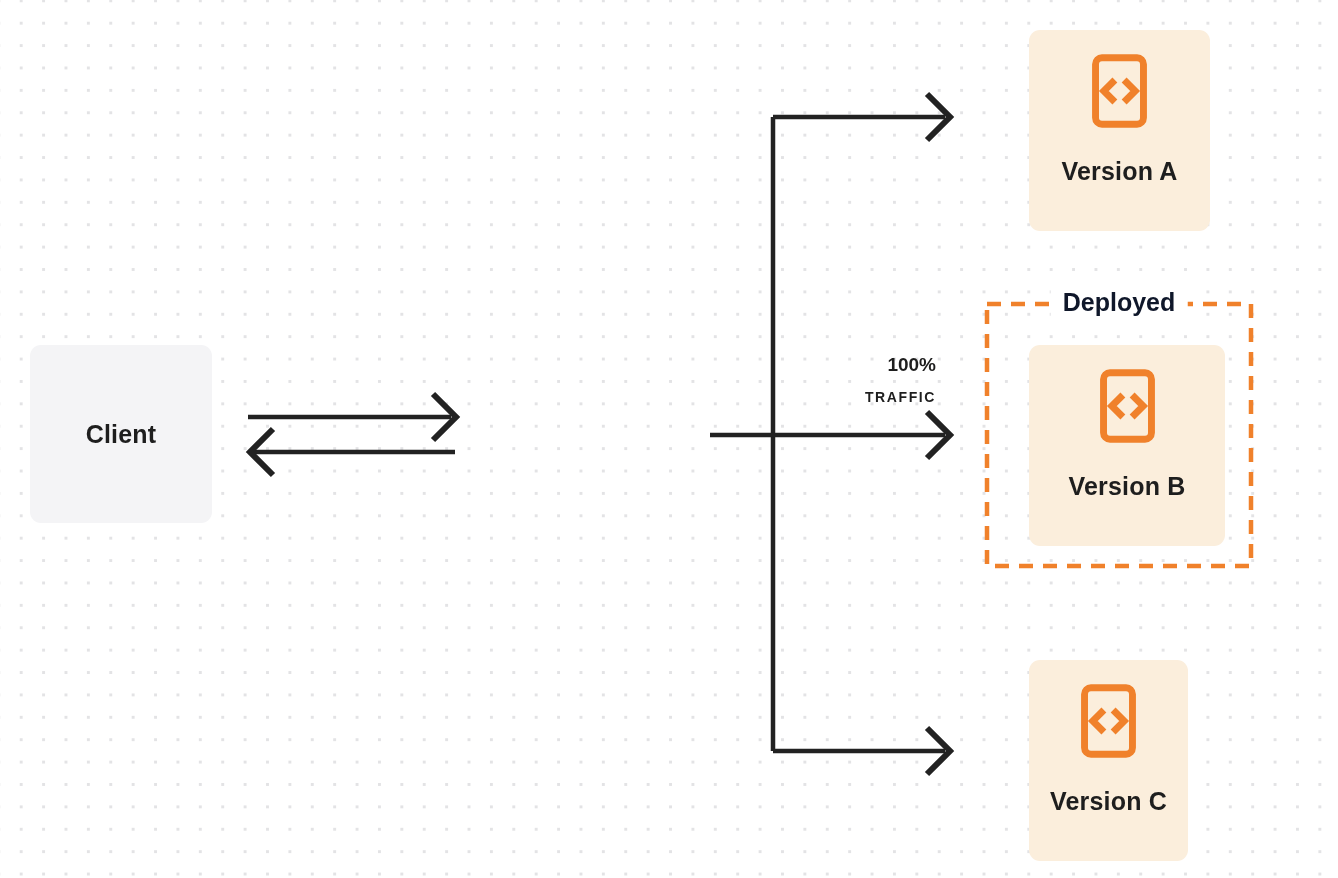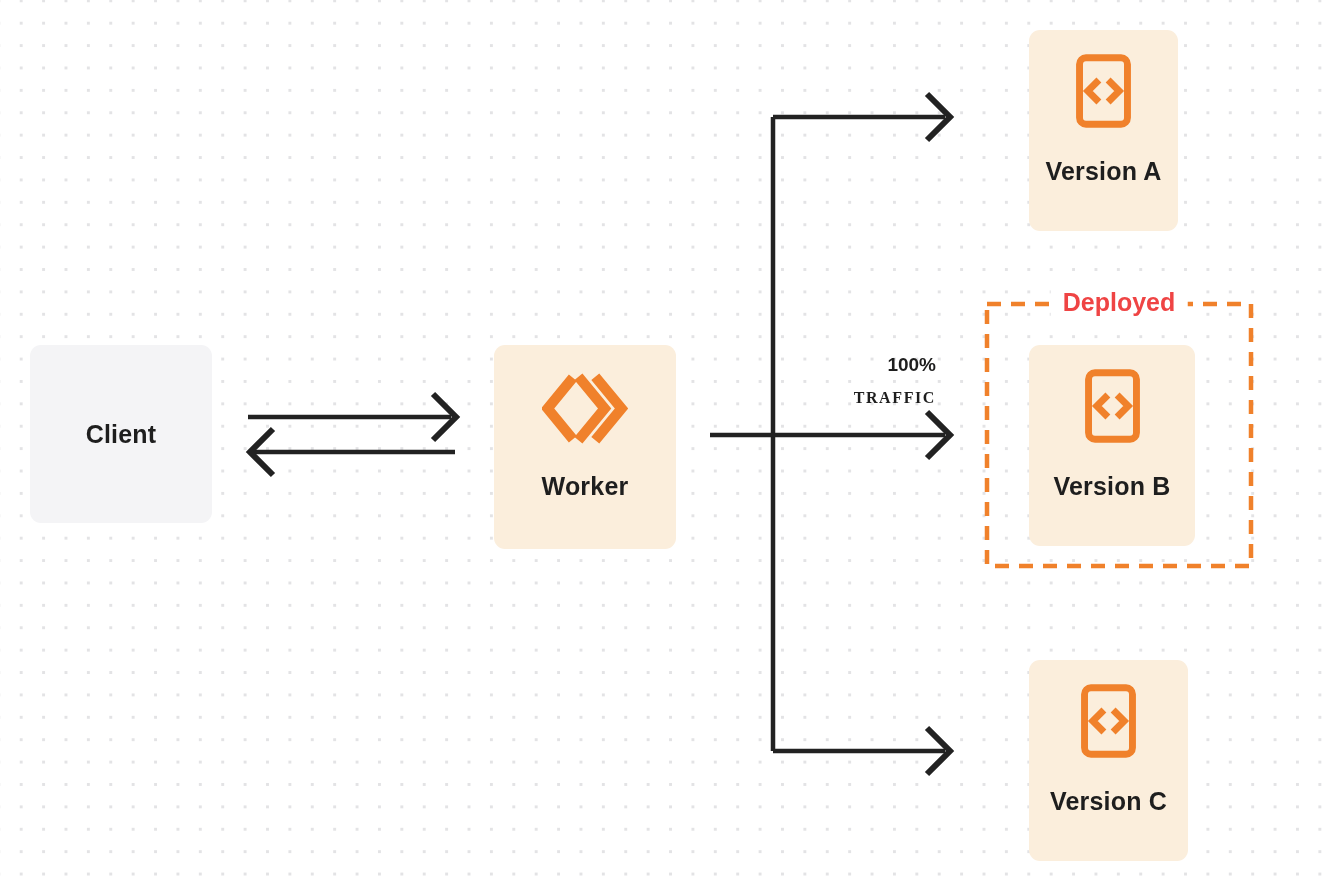--- a/index.html
+++ b/index.html
@@ -30,25 +30,25 @@
   }
   .node--worker{padding-top:26px;}
   .node--worker .node-label{margin-top:26px;}
   .node--version{padding-top:23px;}
   .node--version .node-label{margin-top:28px;}
   .traffic-label{
     position:absolute;left:780px;top:348px;width:156px;
     text-align:right;z-index:1;
     color:#1E1E1E;font-weight:700;font-size:19px;line-height:33px;
   }
-  .traffic-label .traffic-word{font-size:16px;letter-spacing:1.6px;font-family:Liberation Serif, serif;}
+  .traffic-label .traffic-word{font-size:14px;letter-spacing:1.6px;}
   .deployed-label{
     position:absolute;left:1119px;top:285px;transform:translateX(-50%);
     z-index:3;background:#ffffff;padding:0 12px;
-    font-size:25px;font-weight:700;color:#ef4444;line-height:34px;
+    font-size:25px;font-weight:700;color:#0f172a;line-height:34px;
     white-space:nowrap;
   }
 </style>
 </head>
 <body>
 
 <div class="canvas">
 
   <svg class="overlay" viewBox="0 0 1338 878">
     <g fill="none" stroke-linejoin="miter" stroke="#222222">
@@ -76,48 +76,38 @@
         <path d="M927 728 L950 751 L927 774" stroke-width="6"></path>
       </g>
     </g>
     <rect x="987" y="304" width="264" height="262" fill="none" stroke-width="4.5" stroke-dasharray="14 10" stroke="#F0812B"></rect>
   </svg>
 
   <div class="node node--gray" style="left:30px;top:345px;width:182px;height:178px">
     <div class="node-label">Client</div>
   </div>
 
-  <div class="node node--cream node--worker" style="left:494px;top:345px;width:182px;height:178px">
-    <svg viewBox="0 0 92 80" width="86" height="75">
-      <g fill="none" stroke-width="11" stroke="#F0812B">
-        <path d="M33 7 L6 40 L33 73"></path>
-        <path d="M39 6 L67 40 L39 74"></path>
-        <path d="M57 6 L85 40 L57 74"></path>
-      </g>
-    </svg>
-    <div class="node-label">Worker</div>
-  </div>
 
   <div class="traffic-label">
     <div>100%</div>
     <div class="traffic-word">TRAFFIC</div>
   </div>
 
-  <div class="node node--cream node--version" style="left:1029px;top:30px;width:149px;height:178px">
+  <div class="node node--cream node--version" style="left:1029px;top:30px;width:181px;height:178px">
     <svg viewBox="0 0 64 82" width="59" height="76">
       <g fill="none" stroke-width="7.5" stroke="#F0812B">
         <rect x="6" y="5" width="52" height="72" rx="7"></rect>
         <path d="M27 29 L15 41 L27 53"></path>
         <path d="M37 29 L49 41 L37 53"></path>
       </g>
     </svg>
     <div class="node-label">Version A</div>
   </div>
 
-  <div class="node node--cream node--version" style="left:1029px;top:345px;width:166px;height:178px">
+  <div class="node node--cream node--version" style="left:1029px;top:345px;width:196px;height:178px">
     <svg viewBox="0 0 64 82" width="59" height="76">
       <g fill="none" stroke-width="7.5" stroke="#F0812B">
         <rect x="6" y="5" width="52" height="72" rx="7"></rect>
         <path d="M27 29 L15 41 L27 53"></path>
         <path d="M37 29 L49 41 L37 53"></path>
       </g>
     </svg>
     <div class="node-label">Version B</div>
   </div>
 

